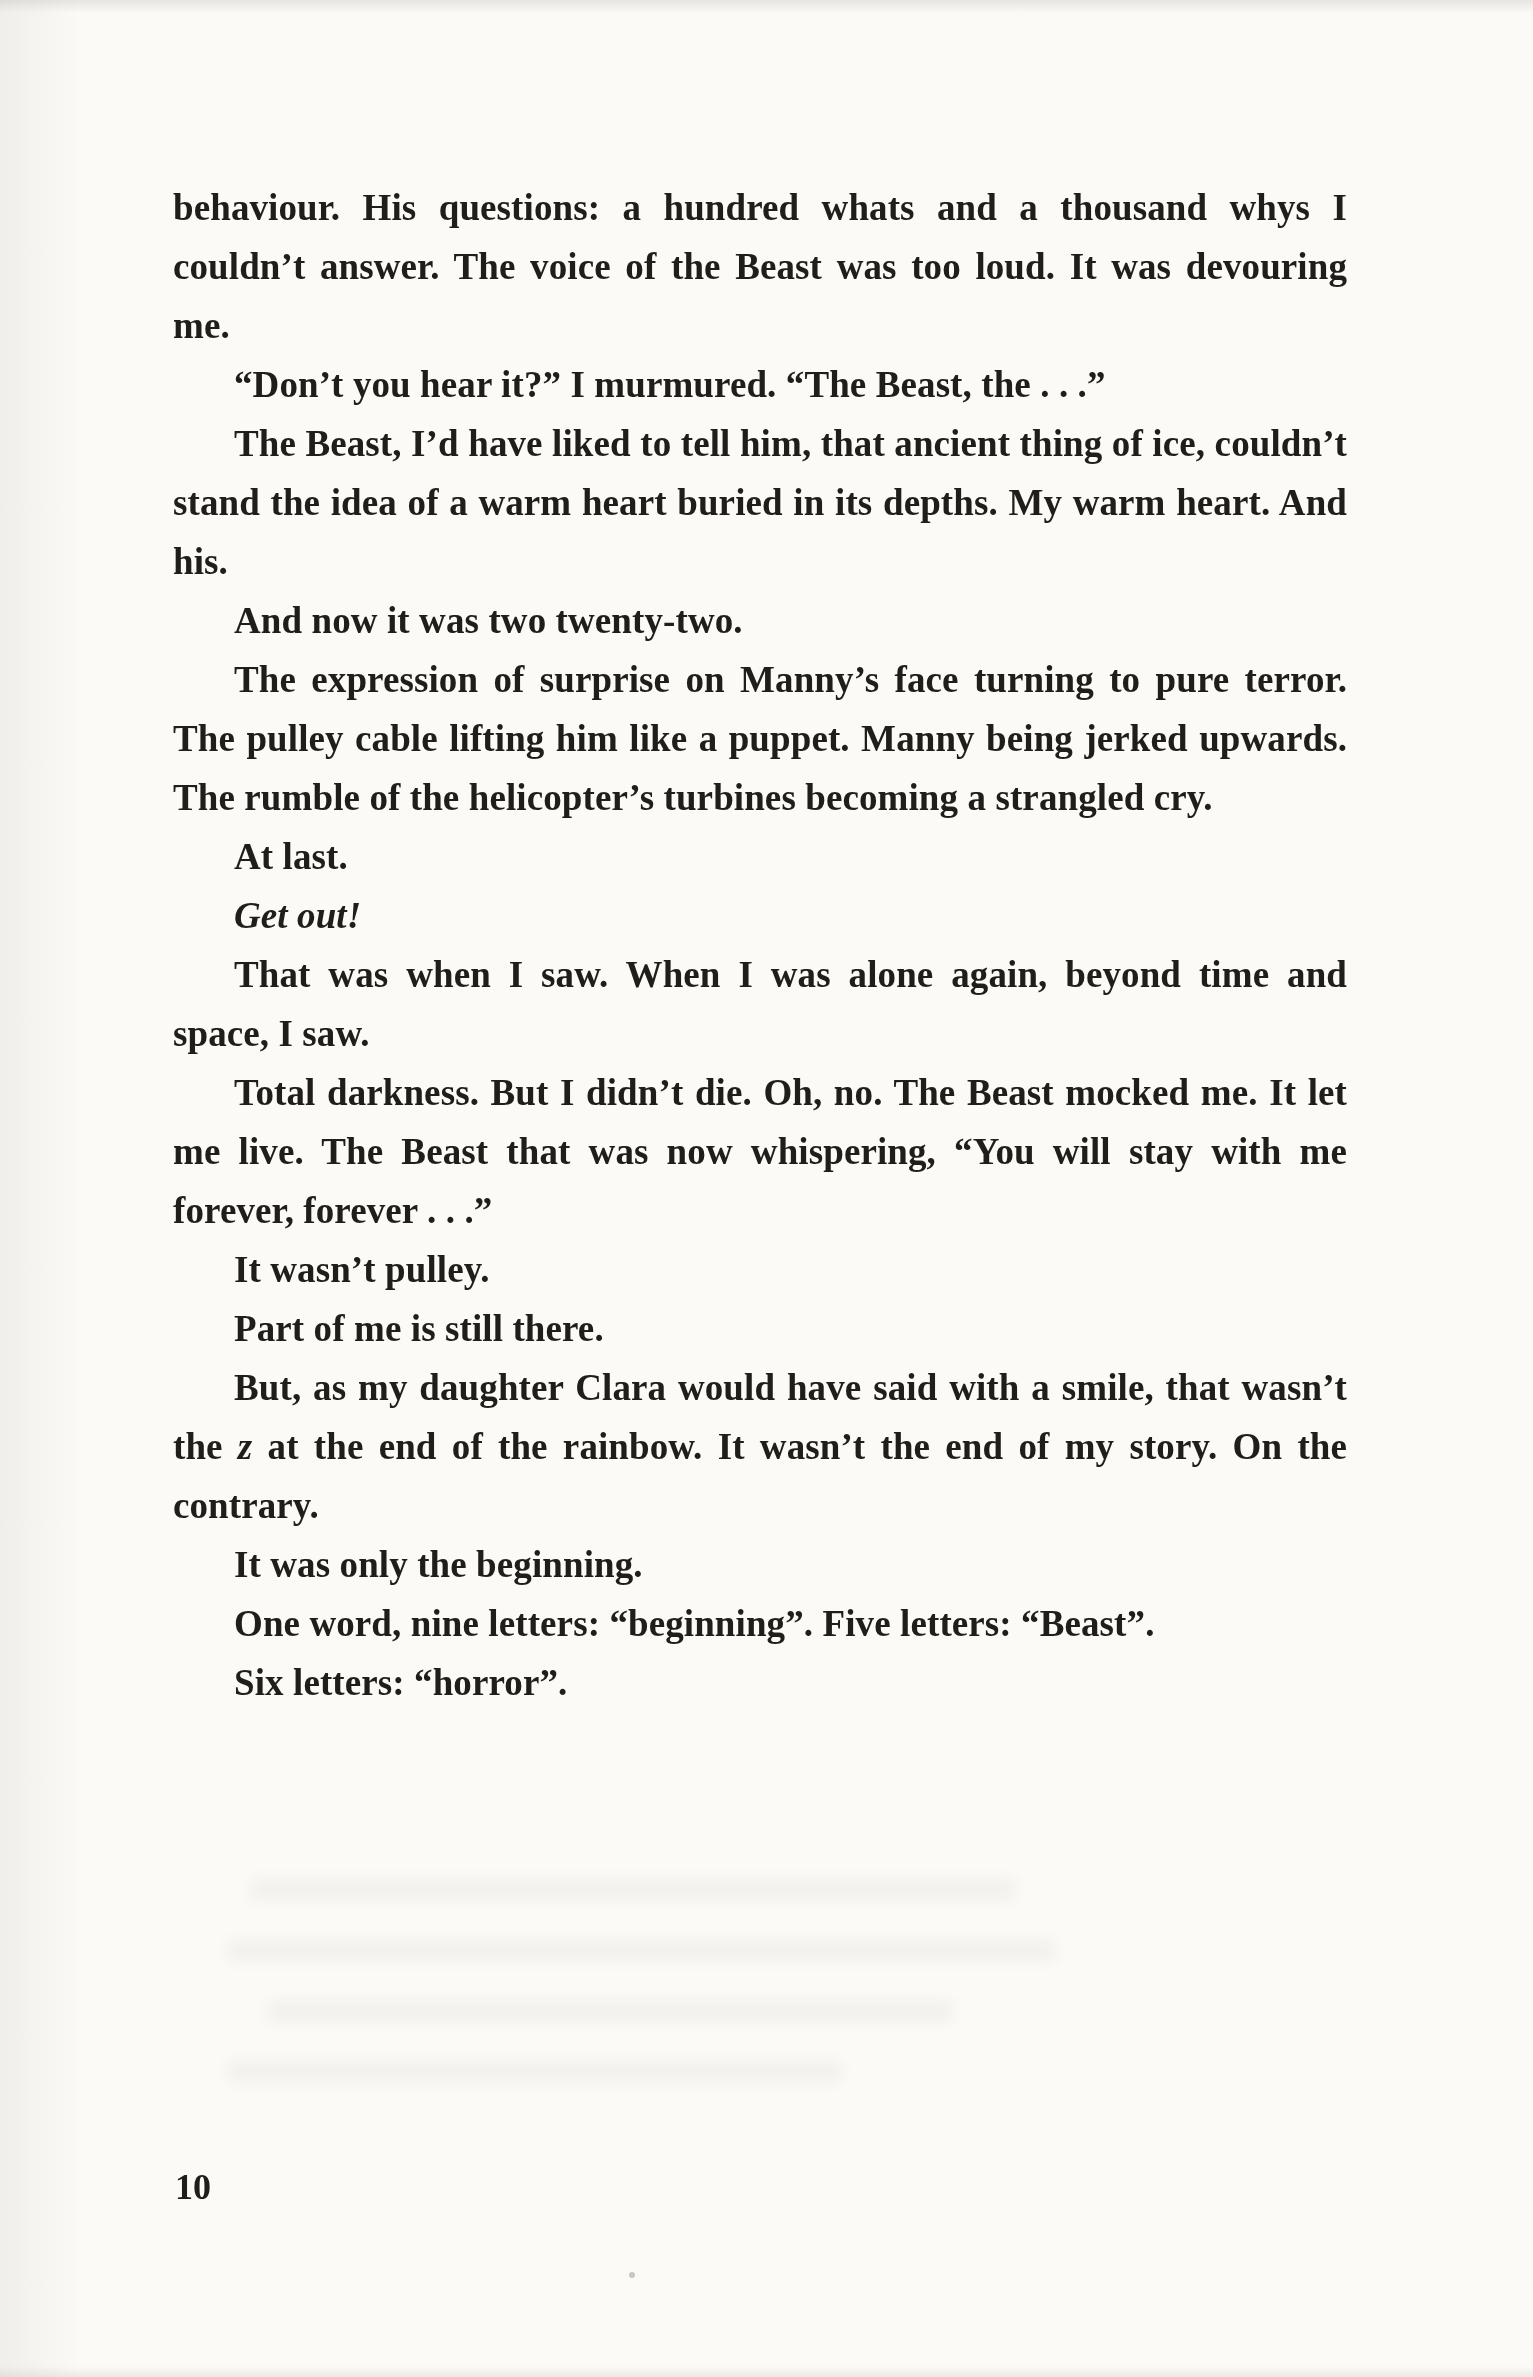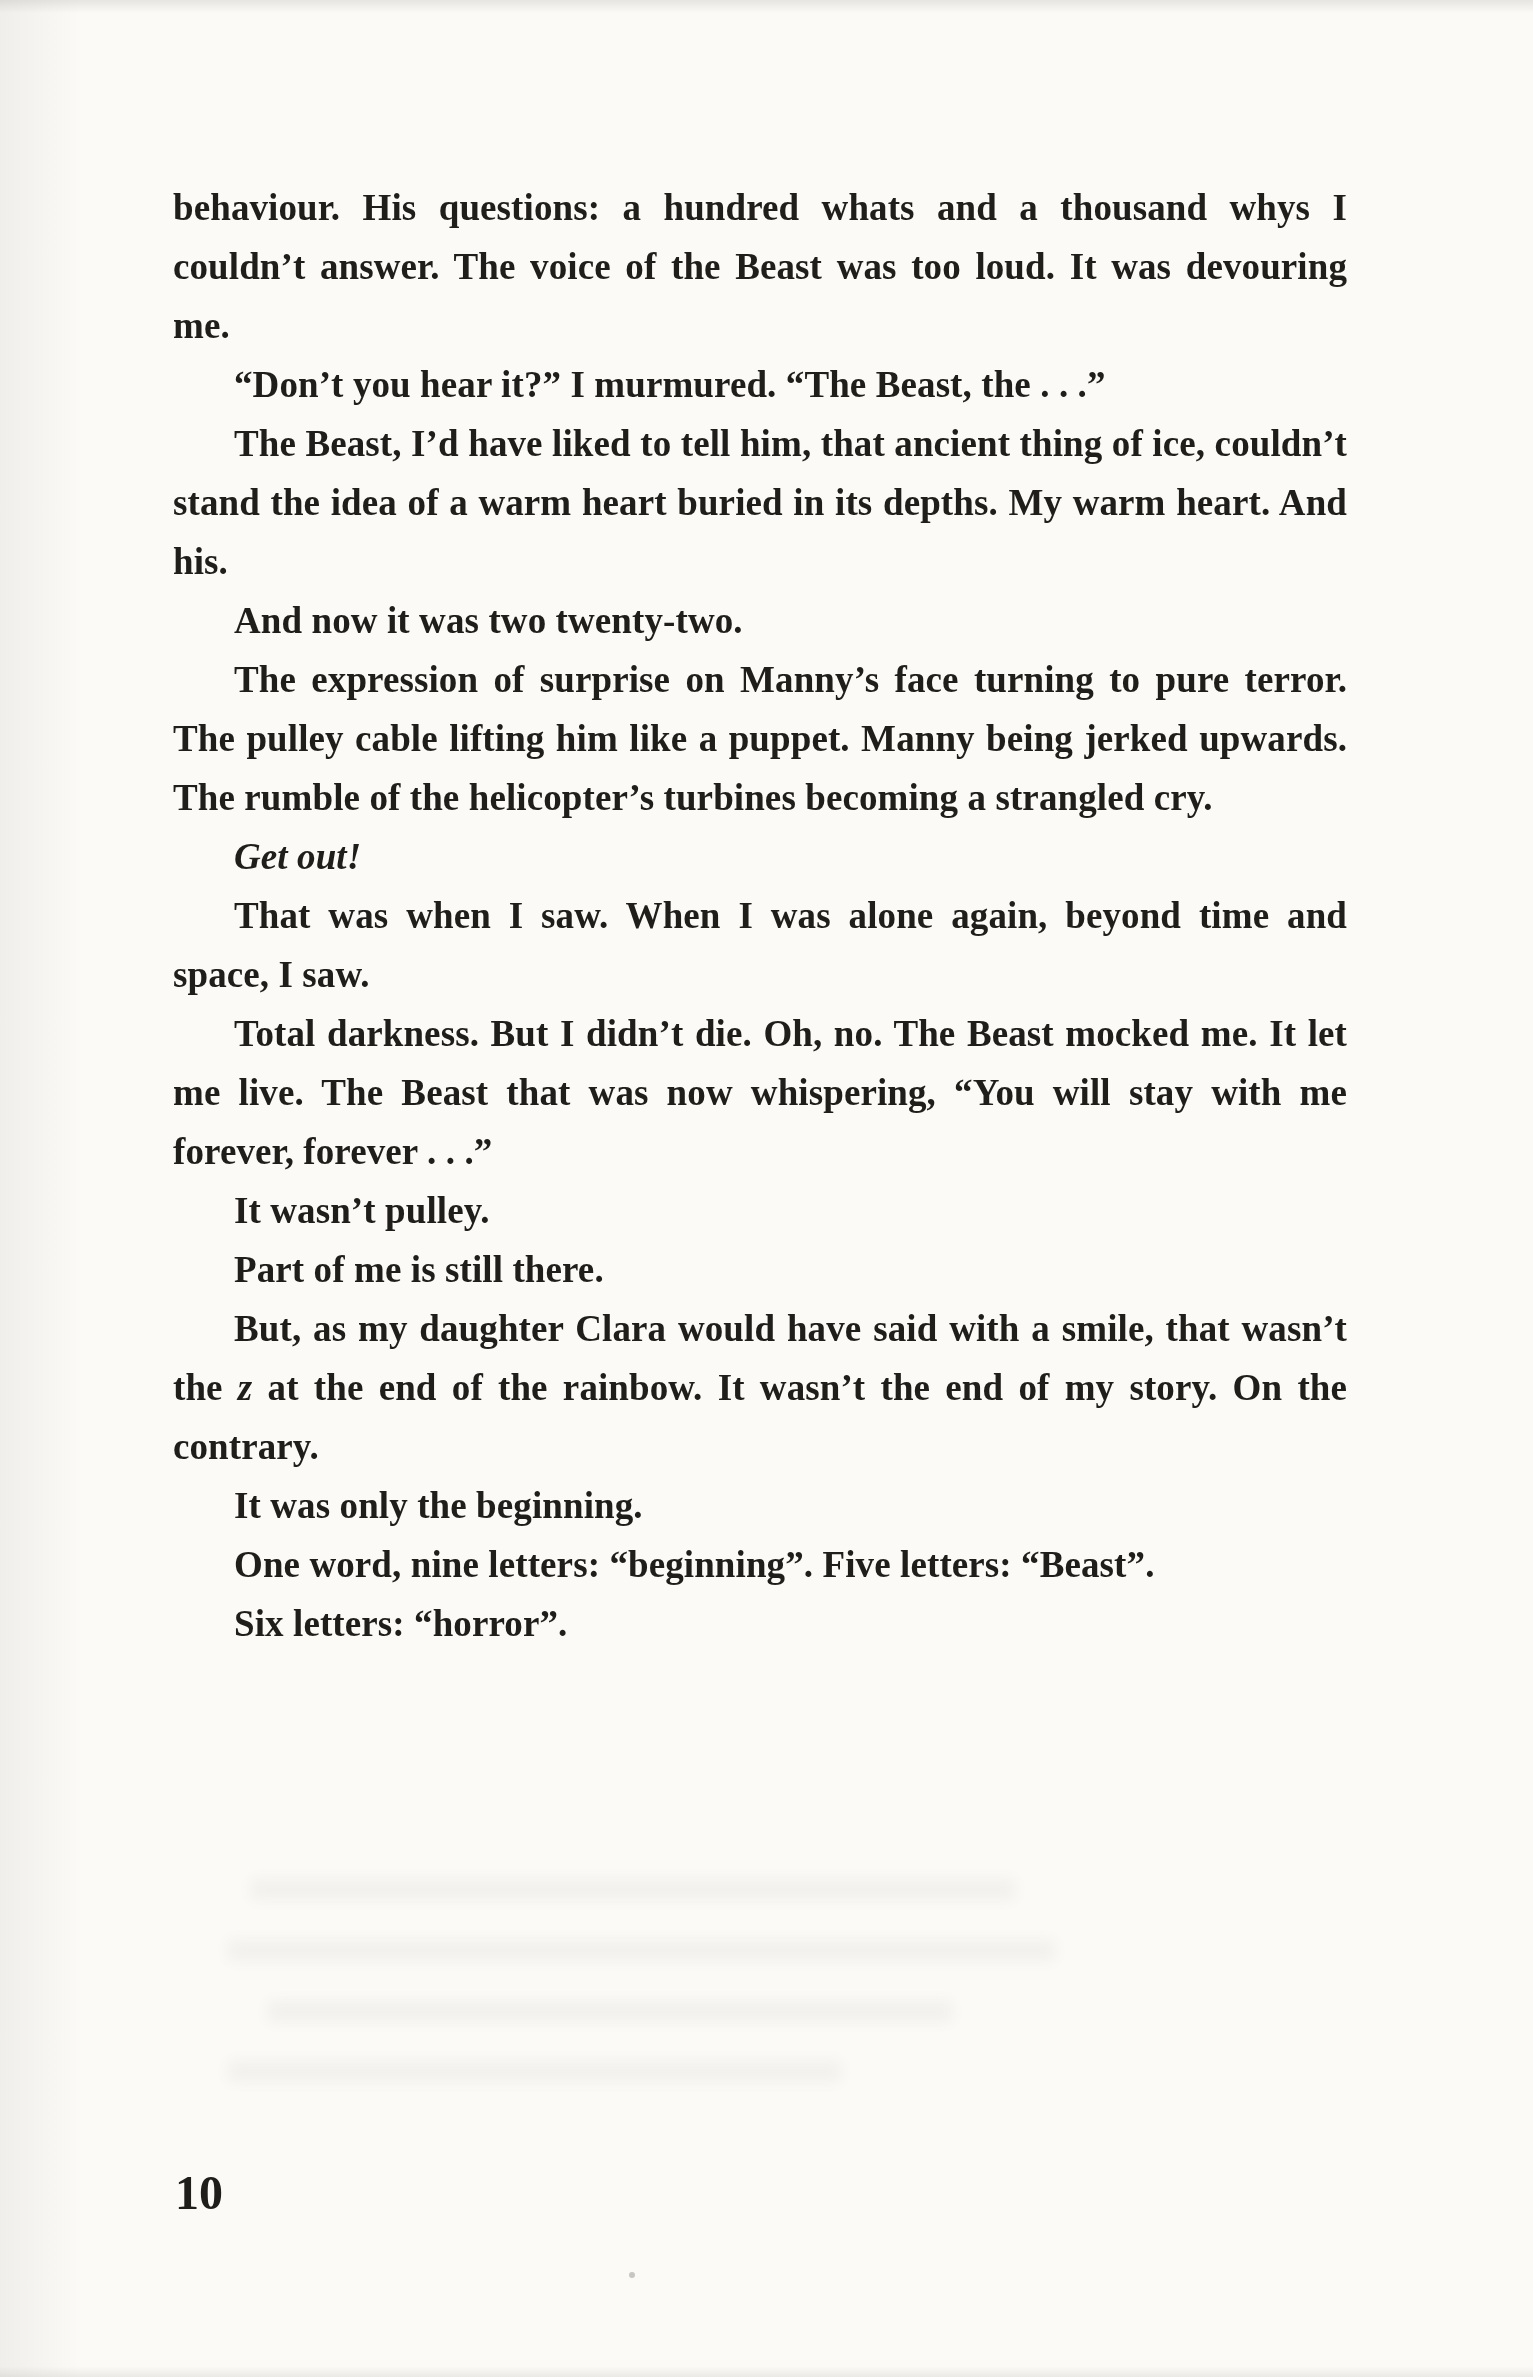--- a/index.html
+++ b/index.html
@@ -53,21 +53,21 @@
   }
   .italic {
     font-style: italic;
   }
 
   
   .page-number {
     position: absolute;
     left: 175px;
     top: 2169px;
-    font-size: 48px;
+    font-size: 36px;
     line-height: 1;
   }
 
   
   .smudge {
     position: absolute;
     background: #6b675f;
     opacity: 0.055;
     filter: blur(6.2px);
     border-radius: 7.1px;
@@ -90,20 +90,21 @@
   <div class="scan-edge-top"></div>
   <div class="scan-edge-left"></div>
   <div class="scan-edge-bottom"></div>
 
   <div class="text-block">
       <p><span>behaviour. His questions: a hundred whats and a thousand whys I couldn’t answer. The voice of the Beast was too loud. It was devouring me.</span></p>
       <p class="indent"><span>“Don’t you hear it?” I murmured. “The Beast, the . . .”</span></p>
       <p class="indent"><span>The Beast, I’d have liked to tell him, that ancient thing of ice, couldn’t stand the idea of a warm heart buried in its depths. My warm heart. And his.</span></p>
       <p class="indent"><span>And now it was two twenty-two.</span></p>
       <p class="indent"><span>The expression of surprise on Manny’s face turning to pure terror. The pulley cable lifting him like a puppet. Manny being jerked upwards. The rumble of the helicopter’s turbines becoming a strangled cry.</span></p>
+      <p class="indent"><span>At last.</span></p>
       <p class="indent"><span class="italic">Get out!</span></p>
       <p class="indent"><span>That was when I saw. When I was alone again, beyond time and space, I saw.</span></p>
       <p class="indent"><span>Total darkness. But I didn’t die. Oh, no. The Beast mocked me. It let me live. The Beast that was now whispering, “You will stay with me forever, forever . . .”</span></p>
       <p class="indent"><span>It wasn’t pulley.</span></p>
       <p class="indent"><span>Part of me is still there.</span></p>
       <p class="indent"><span>But, as my daughter Clara would have said with a smile, that wasn’t the </span><span class="italic">z</span><span> at the end of the rainbow. It wasn’t the end of my story. On the contrary.</span></p>
       <p class="indent"><span>It was only the beginning.</span></p>
       <p class="indent"><span>One word, nine letters: “beginning”. Five letters: “Beast”.</span></p>
       <p class="indent"><span>Six letters: “horror”.</span></p>
     </div>

